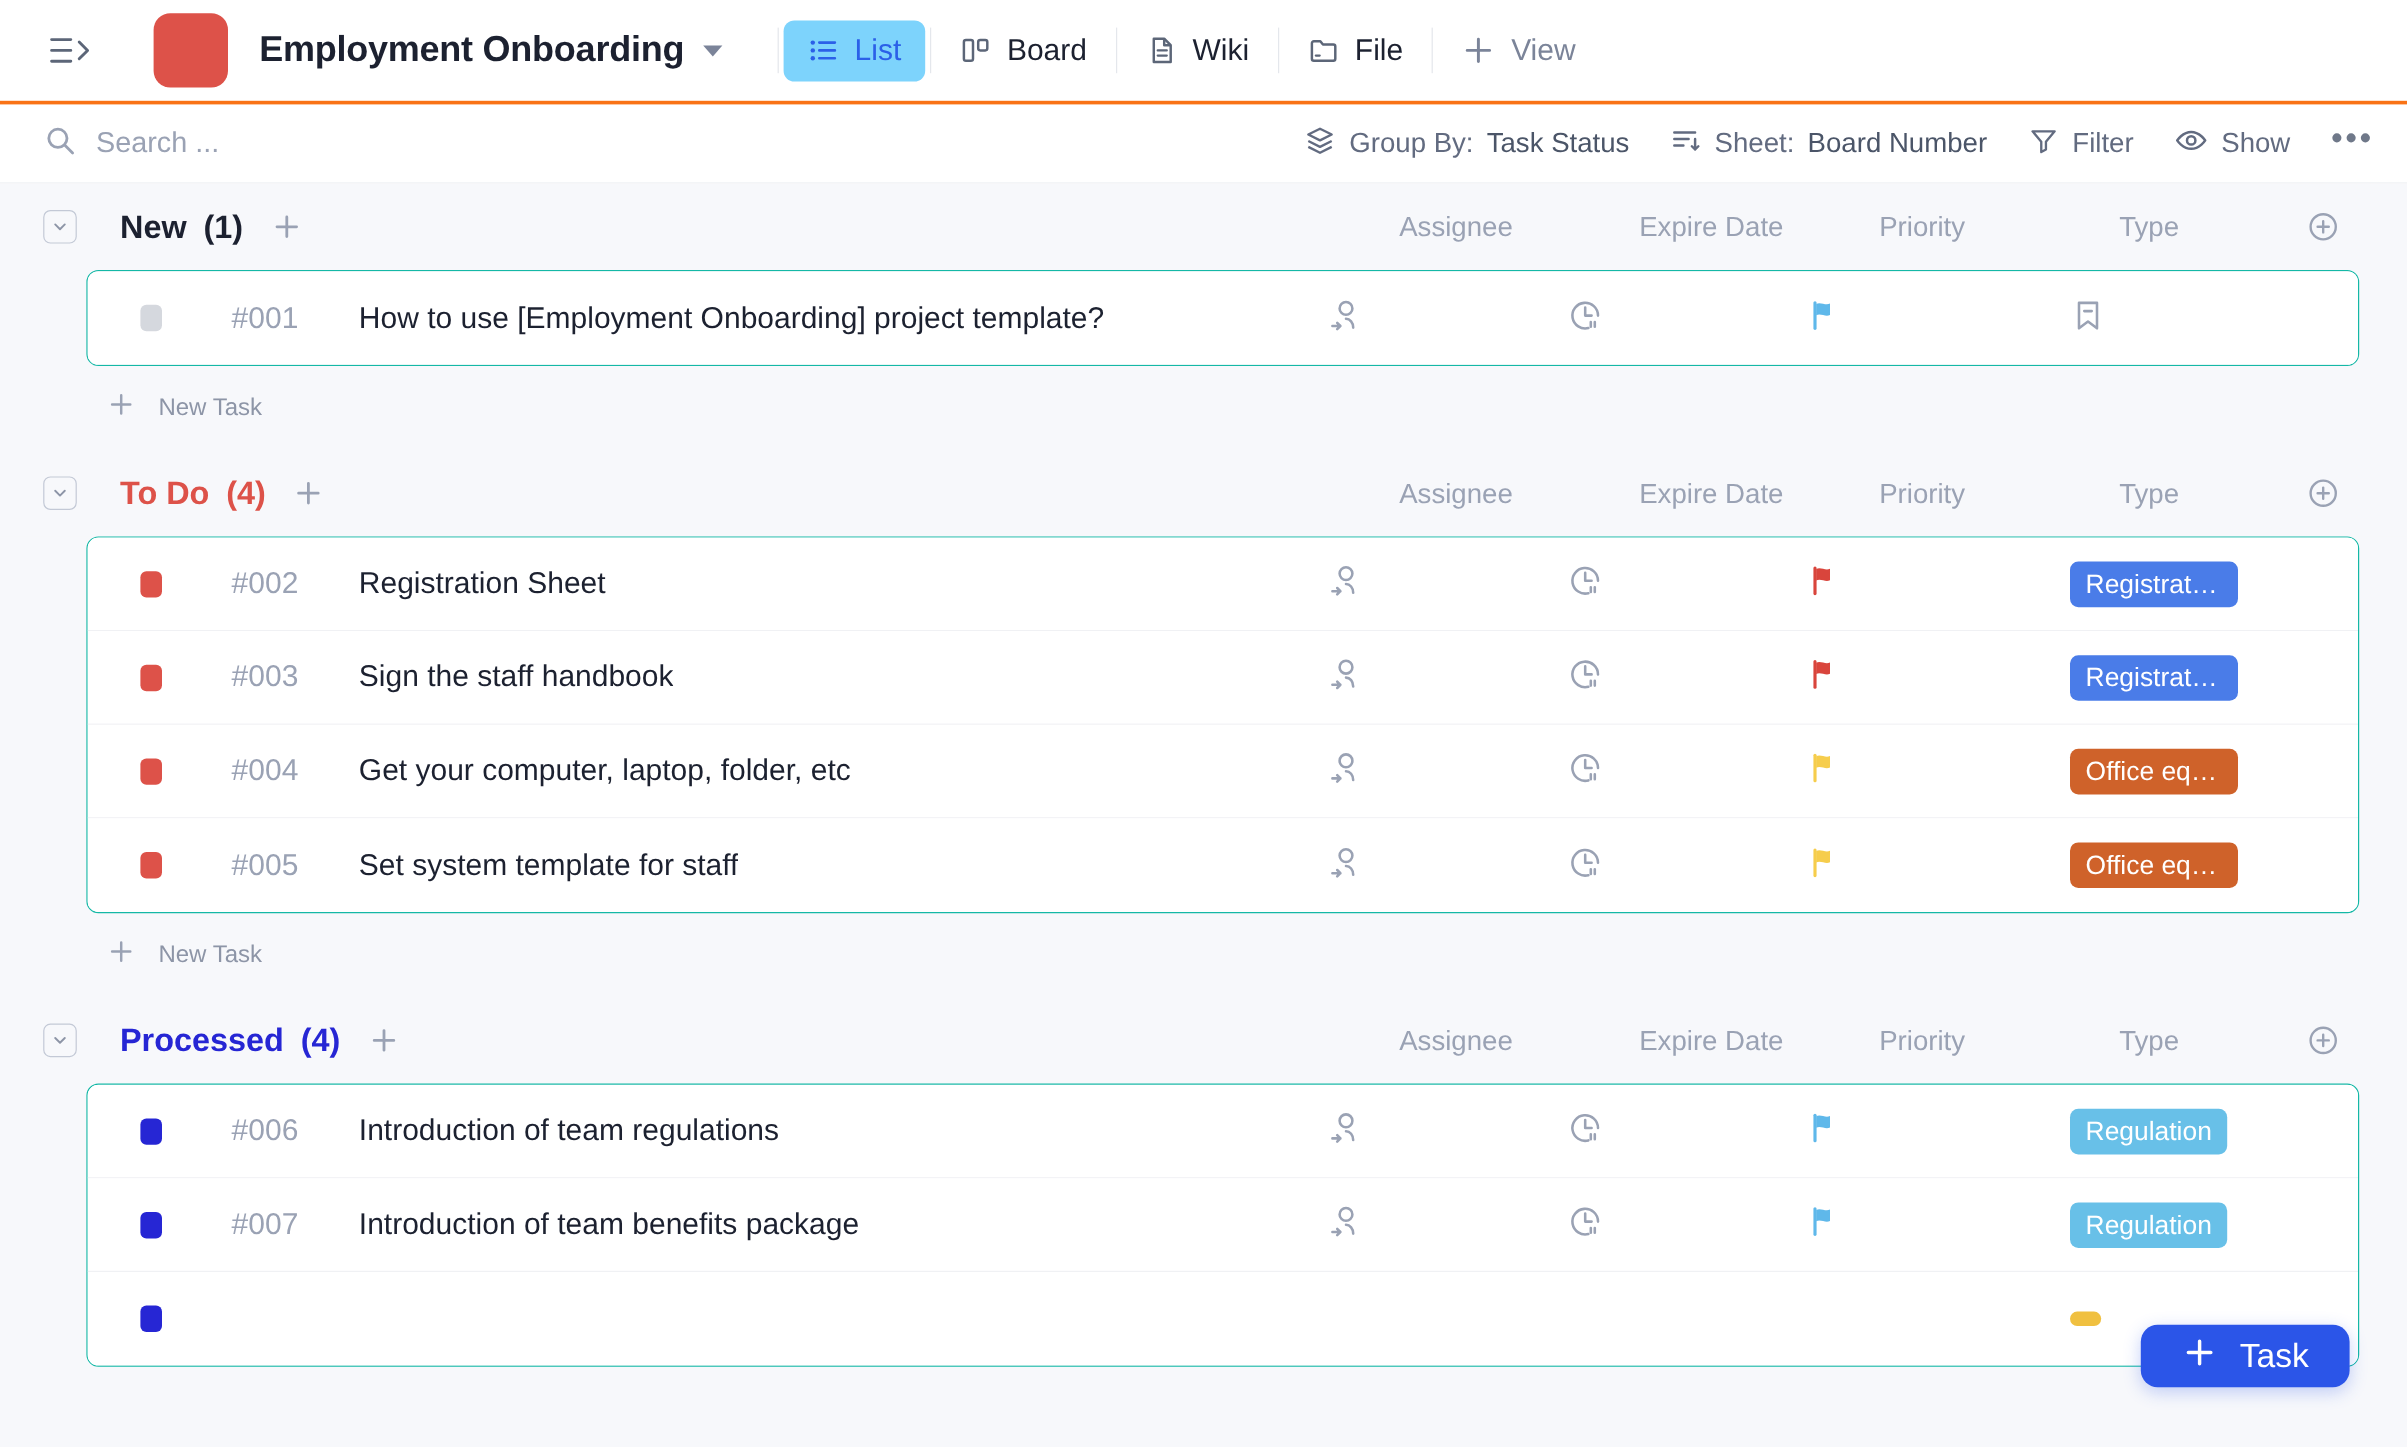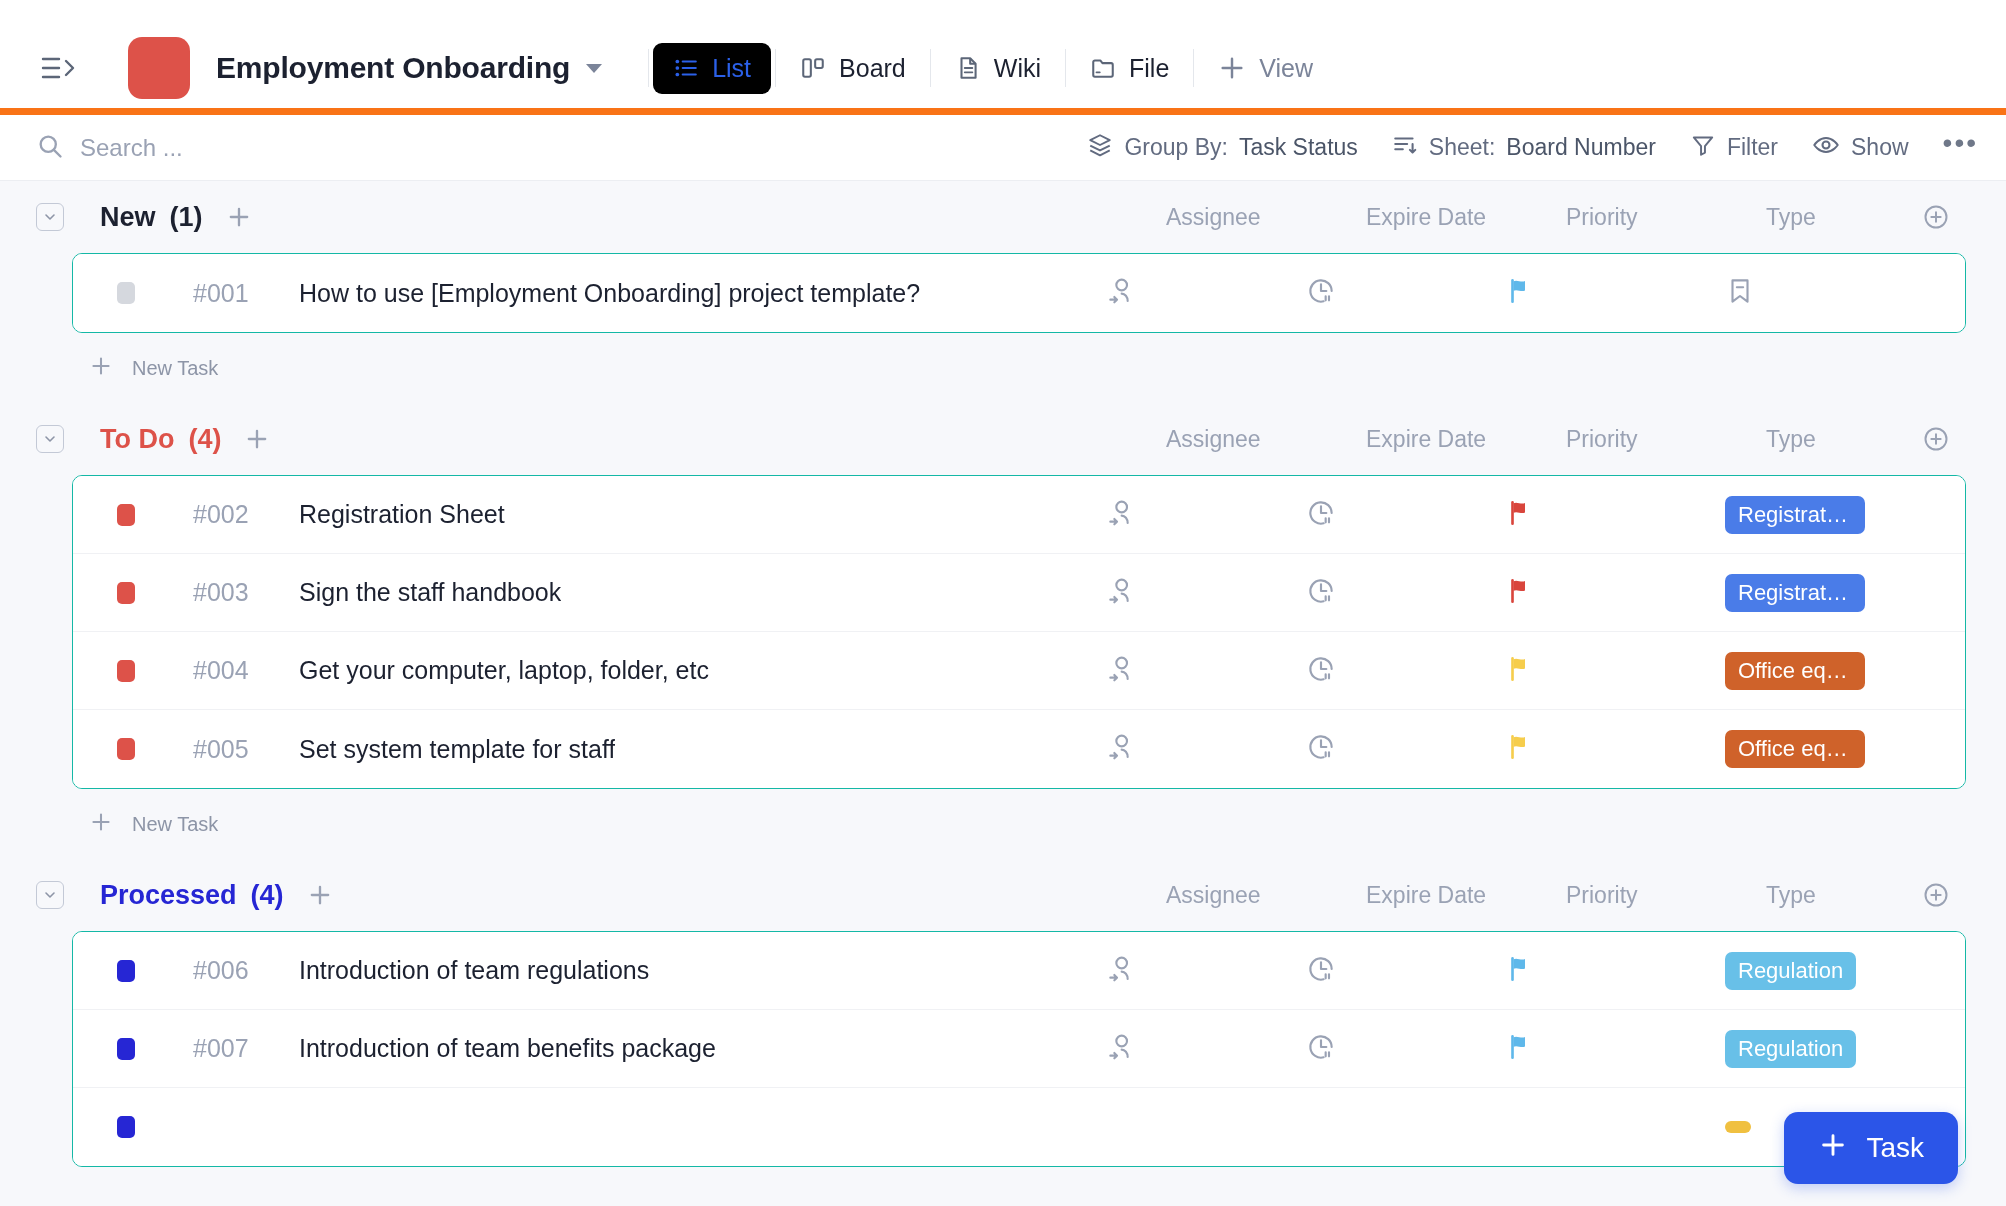--- a/index.html
+++ b/index.html
@@ -9,24 +9,23 @@
     background: #ffffff;
     overflow: hidden;
   }
 
   
   .topbar {
     height: 87px;
     display: flex;
     align-items: center;
     background: #ffffff;
-    border-bottom: 7px solid #f97316;
+    border-bottom: 3px solid #f97316;
     padding: 0 18px;
     position: relative;
-    margin-top: 28px;
   }
   .hamburger {
     width: 46px; height: 46px;
     display: flex; align-items: center; justify-content: center;
     margin-left: 18px;
     cursor: pointer;
   }
   .project-logo {
     width: 62px; height: 62px;
     border-radius: 14px;
@@ -64,21 +63,21 @@
     align-items: center;
     gap: 13px;
     padding: 11px 20px;
     border-radius: 9px;
     font-size: 25px;
     color: #1c2130;
     cursor: pointer;
     white-space: nowrap;
   }
   .tab.active {
-    background: #000000;
+    background: #7dd3fc;
     color: #2b60e8;
   }
   .tab.muted { color: #7b8499; }
   .tab svg { display: block; flex: none; }
 
   
   .toolbar {
     height: 66px;
     display: flex;
     align-items: center;
@@ -263,21 +262,21 @@
   }
 
   
   .fab {
     position: absolute;
     right: 48px;
     bottom: 50px;
     background: #2b55e8;
     color: #ffffff;
     border-radius: 14px;
-    height: 72px;
+    height: 52px;
     padding: 0 34px;
     display: flex;
     align-items: center;
     gap: 18px;
     font-size: 28px;
     font-weight: 400;
     cursor: pointer;
     box-shadow: 0 4px 14px rgba(43,85,232,0.28);
     z-index: 20;
   }

